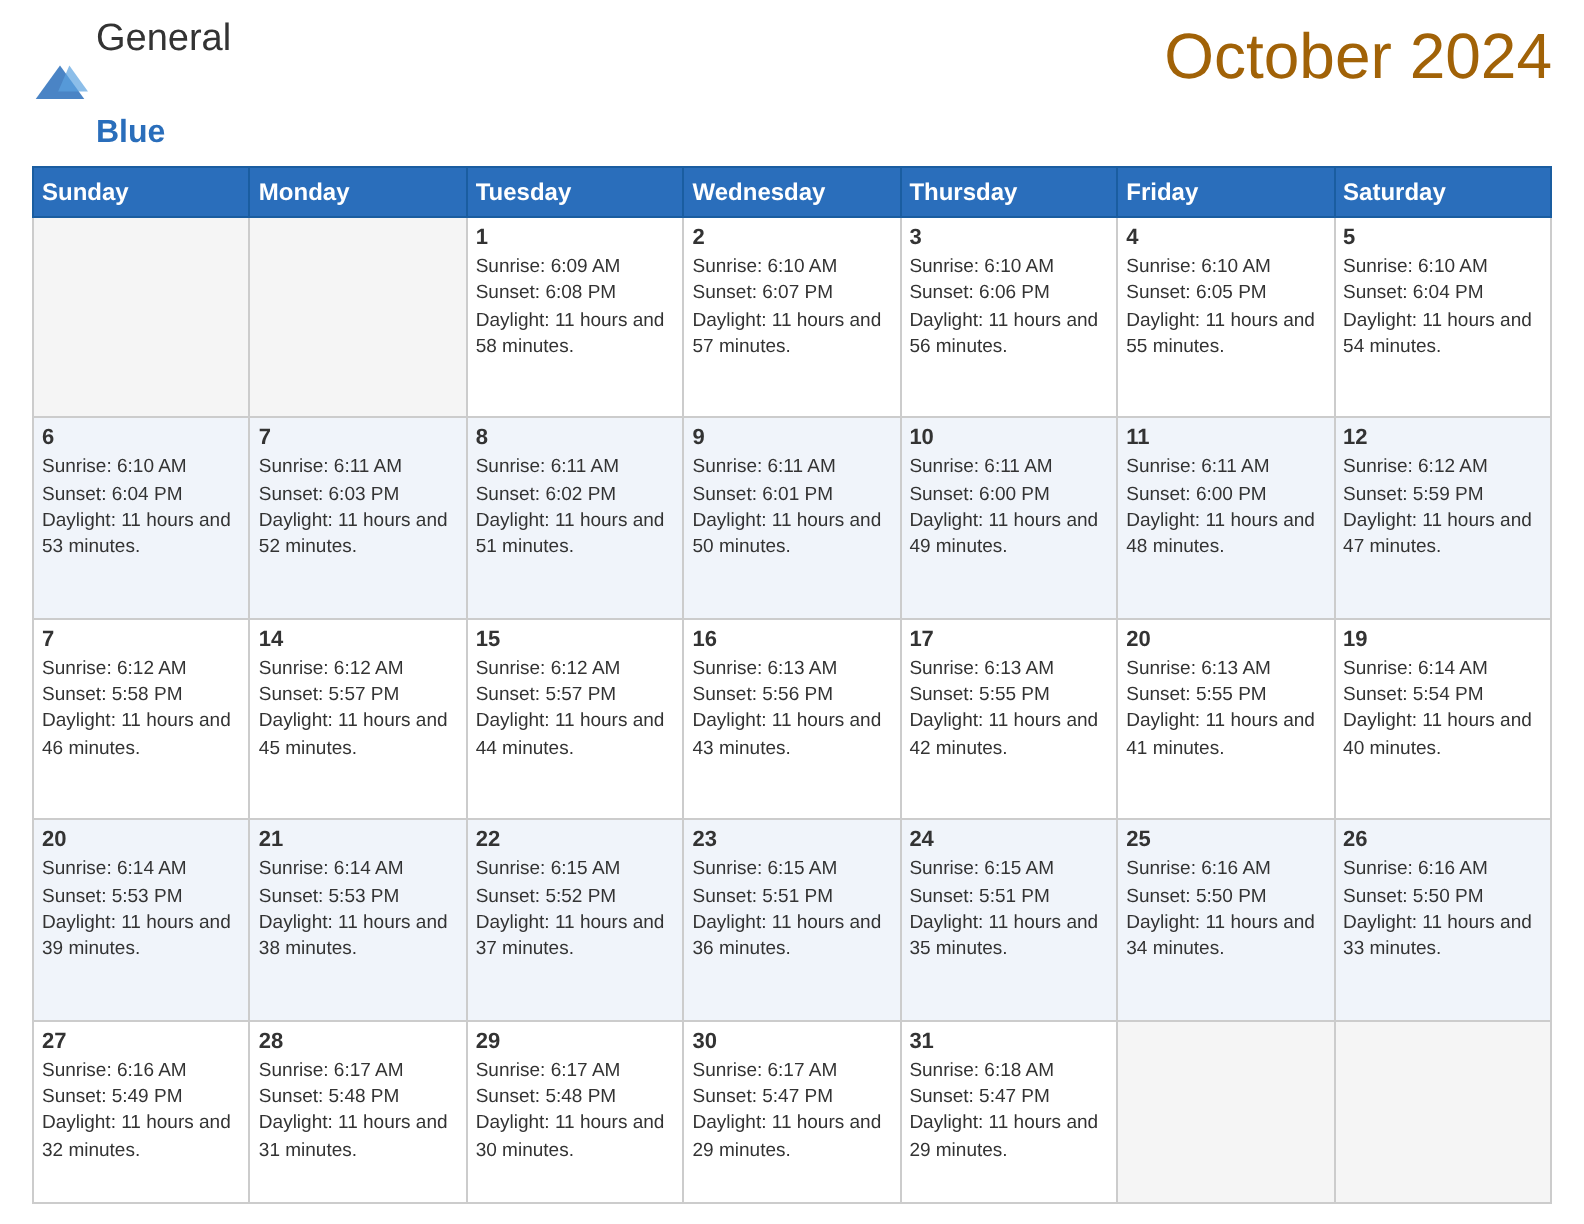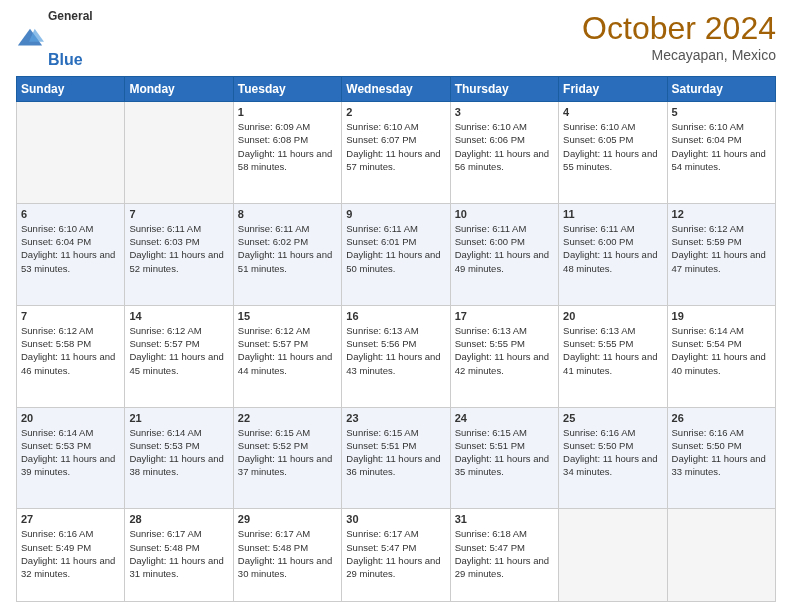--- a/index.html
+++ b/index.html
@@ -27,22 +27,22 @@
       display: flex;
       align-items: center;
       gap: 4px;
     }
     .logo-text {
       display: flex;
       flex-direction: column;
       line-height: 1;
     }
     .logo-general {
-      font-size: 12px;
-      font-weight: bold;
+      font-size: 19px;
+      font-weight: normal;
       color: #333;
     }
     .logo-blue {
       font-size: 16px;
       font-weight: bold;
       color: #2a6ebb;
       margin-top: 30px;
     }
     .logo-icon {
       width: 28px;
@@ -113,21 +113,20 @@
         <polygon points="15,4 28,22 2,22" fill="#2a6ebb" opacity="0.85"></polygon>
         <polygon points="20,4 30,18 14,18" fill="#5ba3e0" opacity="0.7"></polygon>
       </svg>
       <div class="logo-text">
         <span class="logo-general">General</span>
         <span class="logo-blue">Blue</span>
       </div>
     </div>
     <div class="title-block">
       <div class="month-title">October 2024</div>
-      <div class="location">Mecayapan, Mexico</div>
     </div>
   </div>
 
   <table class="calendar">
     <thead>
       <tr>
       <th>Sunday</th>
           <th>Monday</th>
           <th>Tuesday</th>
           <th>Wednesday</th>

